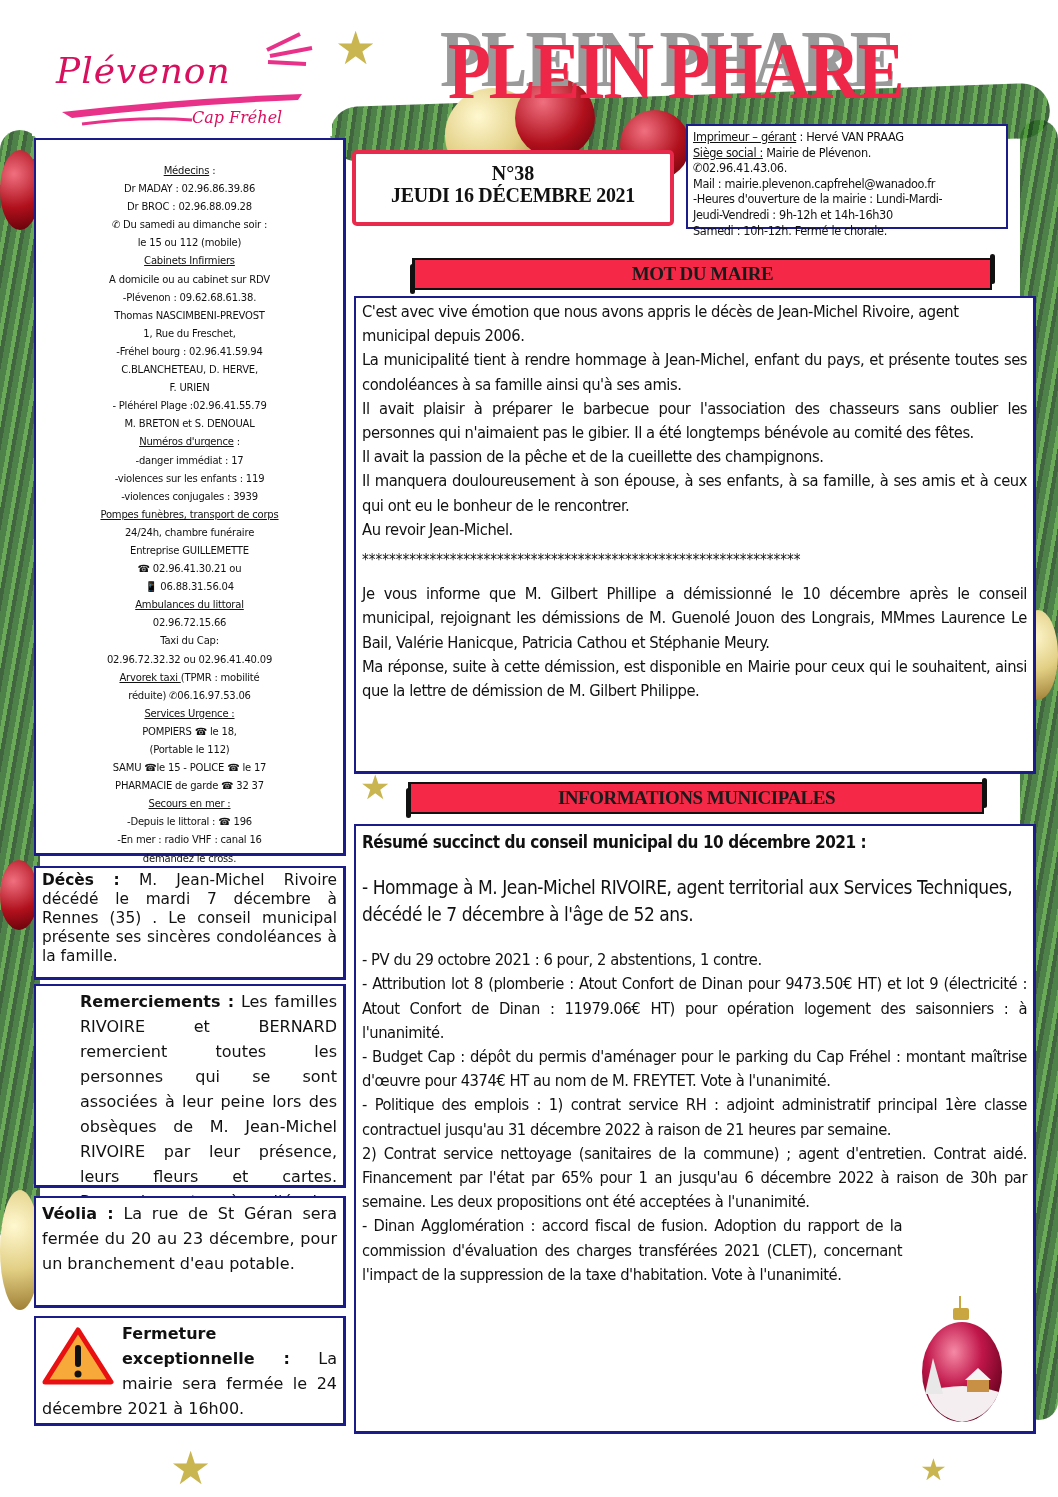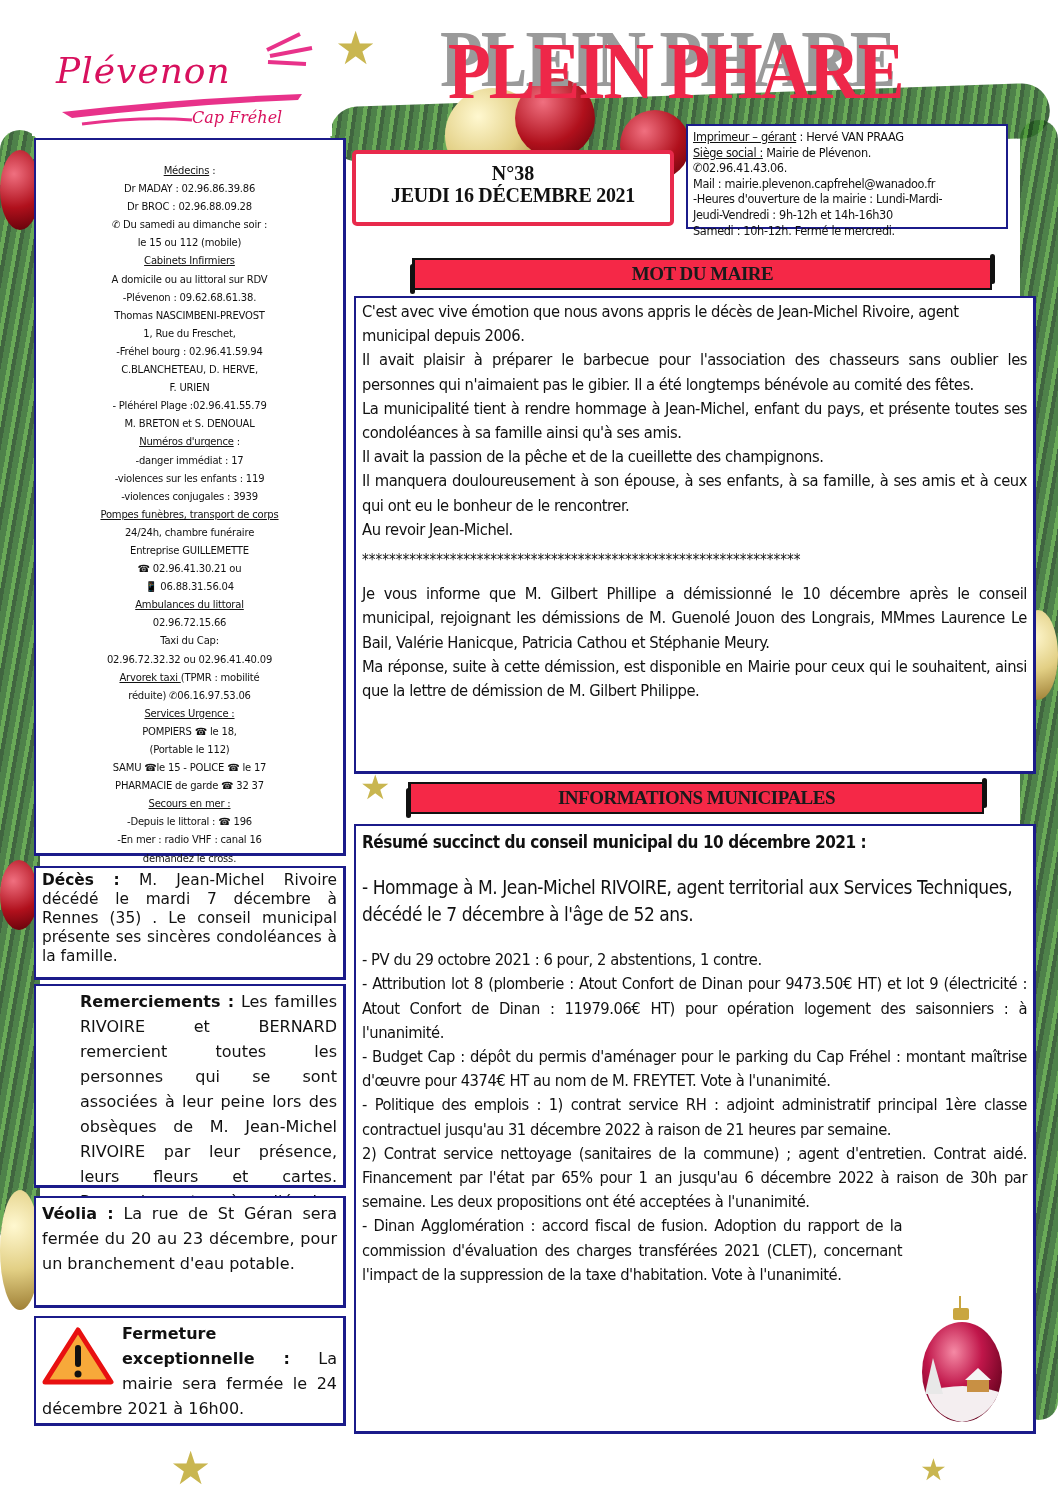--- a/index.html
+++ b/index.html
@@ -165,31 +165,31 @@
   <div class="issue-date">JEUDI 16 DÉCEMBRE 2021</div>
 </div>
 
 <div class="pub-box">
   <div><span class="u">Imprimeur – gérant</span><span> : Hervé VAN PRAAG</span></div>
   <div><span class="u">Siège social :</span><span> Mairie de Plévenon.</span></div>
   <div>✆02.96.41.43.06.</div>
   <div>Mail : mairie.plevenon.capfrehel@wanadoo.fr</div>
   <div>-Heures d'ouverture de la mairie : Lundi-Mardi-</div>
   <div>Jeudi-Vendredi : 9h-12h et 14h-16h30</div>
-  <div>Samedi : 10h-12h. Fermé le mercredi.</div>
+  <div>Samedi : 10h-12h. Fermé le chorale.</div>
 </div>
 
 <div class="contacts" id="contacts">
     <span class="line"><span class="u">Médecins</span><span> :</span></span>
     <span class="line"><span>Dr MADAY : 02.96.86.39.86</span></span>
     <span class="line"><span>Dr BROC : 02.96.88.09.28</span></span>
     <span class="line"><span>✆ Du samedi au dimanche soir :</span></span>
     <span class="line"><span>le 15 ou 112 (mobile)</span></span>
     <span class="line"><span class="u">Cabinets Infirmiers</span></span>
-    <span class="line"><span>A domicile ou au littoral sur RDV</span></span>
+    <span class="line"><span>A domicile ou au cabinet sur RDV</span></span>
     <span class="line"><span>-Plévenon : 09.62.68.61.38.</span></span>
     <span class="line"><span>Thomas NASCIMBENI-PREVOST</span></span>
     <span class="line"><span>1, Rue du Freschet,</span></span>
     <span class="line"><span>-Fréhel bourg : 02.96.41.59.94</span></span>
     <span class="line"><span>C.BLANCHETEAU, D. HERVE,</span></span>
     <span class="line"><span>F. URIEN</span></span>
     <span class="line"><span>- Pléhérel Plage :02.96.41.55.79</span></span>
     <span class="line"><span>M. BRETON et S. DENOUAL</span></span>
     <span class="line"><span class="u">Numéros d'urgence</span><span> :</span></span>
     <span class="line"><span>-danger immédiat : 17</span></span>
@@ -235,22 +235,22 @@
     <rect x="33" y="18" width="6" height="22" rx="3" fill="#111"></rect>
     <circle cx="36" cy="47" r="3.5" fill="#111"></circle>
   </svg>
   <b>Fermeture exceptionnelle :</b><span> La mairie sera fermée le 24 décembre 2021 à 16h00.</span>
 </div>
 
 <div class="banner banner-mot">MOT DU MAIRE</div>
 
 <div class="mbox mot-box">
   <span class="p left">C'est avec vive émotion que nous avons appris le décès de Jean-Michel Rivoire, agent municipal depuis 2006.</span>
+  <span class="p">La municipalité tient à rendre hommage à Jean-Michel, enfant du pays, et présente toutes ses condoléances à sa famille ainsi qu'à ses amis.</span>
   <span class="p">Il avait plaisir à préparer le barbecue pour l'association des chasseurs sans oublier les personnes qui n'aimaient pas le gibier. Il a été longtemps bénévole au comité des fêtes.</span>
-  <span class="p">La municipalité tient à rendre hommage à Jean-Michel, enfant du pays, et présente toutes ses condoléances à sa famille ainsi qu'à ses amis.</span>
   <span class="p left">Il avait la passion de la pêche et de la cueillette des champignons.</span>
   <span class="p">Il manquera douloureusement à son épouse, à ses enfants, à sa famille, à ses amis et à  ceux qui ont eu le bonheur de le rencontrer.</span>
   <span class="p left">Au revoir Jean-Michel.</span>
   <span class="stars-line">*****************************************************************</span>
   <span class="p">Je vous informe que M. Gilbert Phillipe a démissionné le 10 décembre après le conseil municipal, rejoignant les démissions de  M. Guenolé Jouon des Longrais, MMmes Laurence Le Bail, Valérie Hanicque, Patricia Cathou et Stéphanie Meury.</span>
   <span class="p">Ma réponse, suite à cette démission, est disponible en Mairie pour ceux qui le souhaitent, ainsi que la lettre de démission de M. Gilbert Philippe.</span>
 </div>
 
 <div class="banner banner-info">INFORMATIONS MUNICIPALES</div>
 

